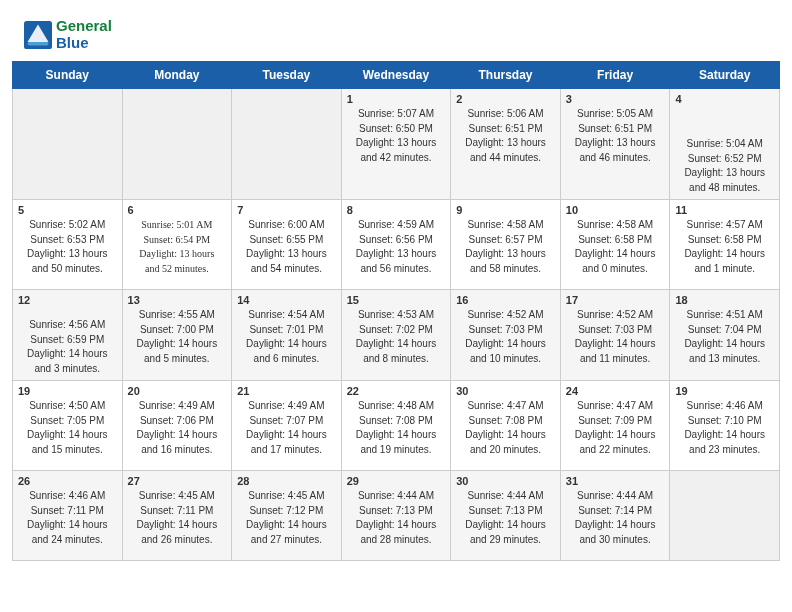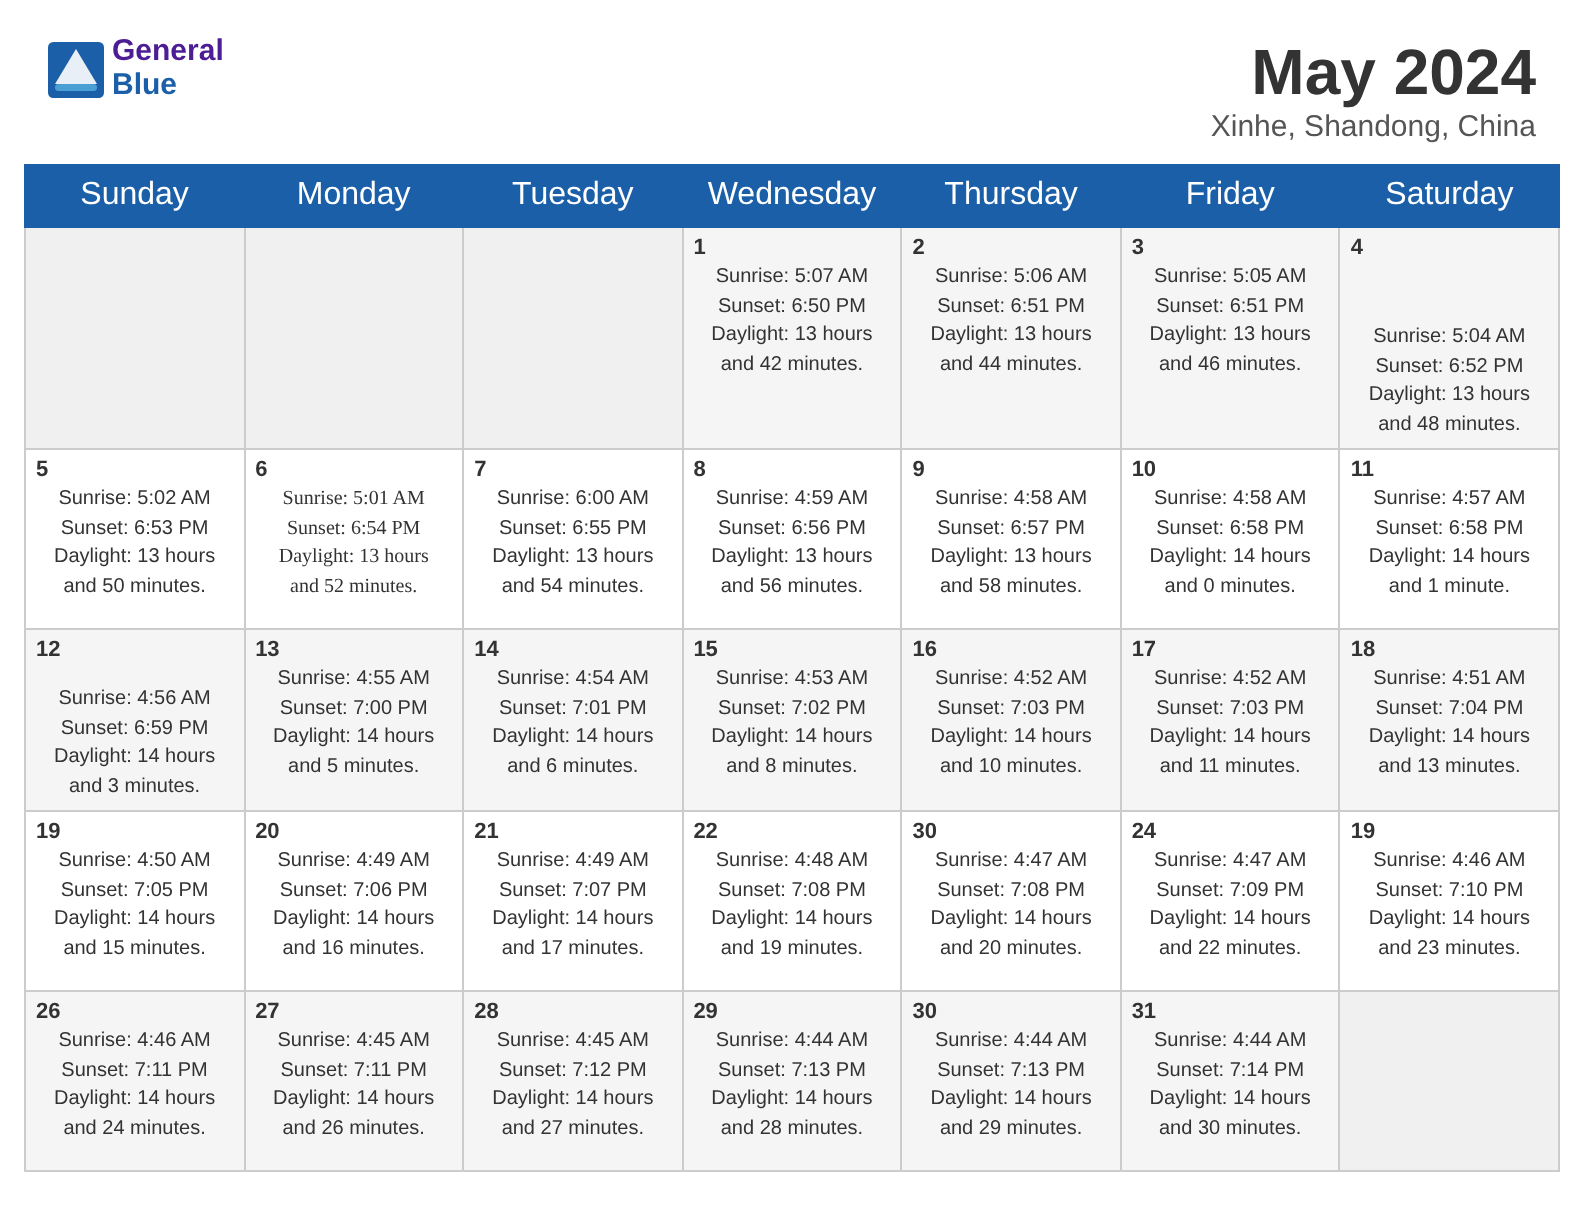--- a/index.html
+++ b/index.html
@@ -20,21 +20,21 @@
       align-items: center;
     }
     .logo-text {
       display: flex;
       flex-direction: column;
       line-height: 1.1;
     }
     .logo-general {
       font-size: 15px;
       font-weight: bold;
-      color: #4c1d95;
+      color: #15803d;
     }
     .logo-blue {
       font-size: 15px;
       font-weight: bold;
       color: #1a5fa8;
     }
     .logo-icon {
       width: 28px;
       height: 28px;
       margin-right: 4px;
@@ -55,22 +55,22 @@
       padding: 0 12px 12px 12px;
     }
     table {
       width: 100%;
       border-collapse: collapse;
       table-layout: fixed;
     }
     thead tr th {
       background-color: #1a5fa8;
       color: #fff;
-      font-size: 16px;
-      font-weight: normal;
+      font-size: 12px;
+      font-weight: bold;
       padding: 6px 4px;
       text-align: center;
       border: 1px solid #1a5fa8;
     }
     tbody tr td {
       vertical-align: top;
       border: 1px solid #ccc;
       padding: 4px 5px;
       height: 90px;
       font-size: 10.5px;
@@ -107,24 +107,20 @@
     <svg class="logo-icon" viewBox="0 0 32 32">
       <rect x="0" y="0" width="32" height="32" rx="3" fill="#1a5fa8"></rect>
       <polygon points="16,4 28,24 4,24" fill="white" opacity="0.9"></polygon>
       <rect x="4" y="24" width="24" height="4" rx="2" fill="#4a9fd4"></rect>
     </svg>
     <div class="logo-text">
       <span class="logo-general">General</span>
       <span class="logo-blue">Blue</span>
     </div>
   </div>
-  <div class="title-block">
-    <div class="month-year">May 2024</div>
-    <div class="location">Xinhe, Shandong, China</div>
-  </div>
 </div>
 
 <div class="calendar-wrap">
   <table>
     <thead>
       <tr>
       <th>Sunday</th>
           <th>Monday</th>
           <th>Tuesday</th>
           <th>Wednesday</th>

